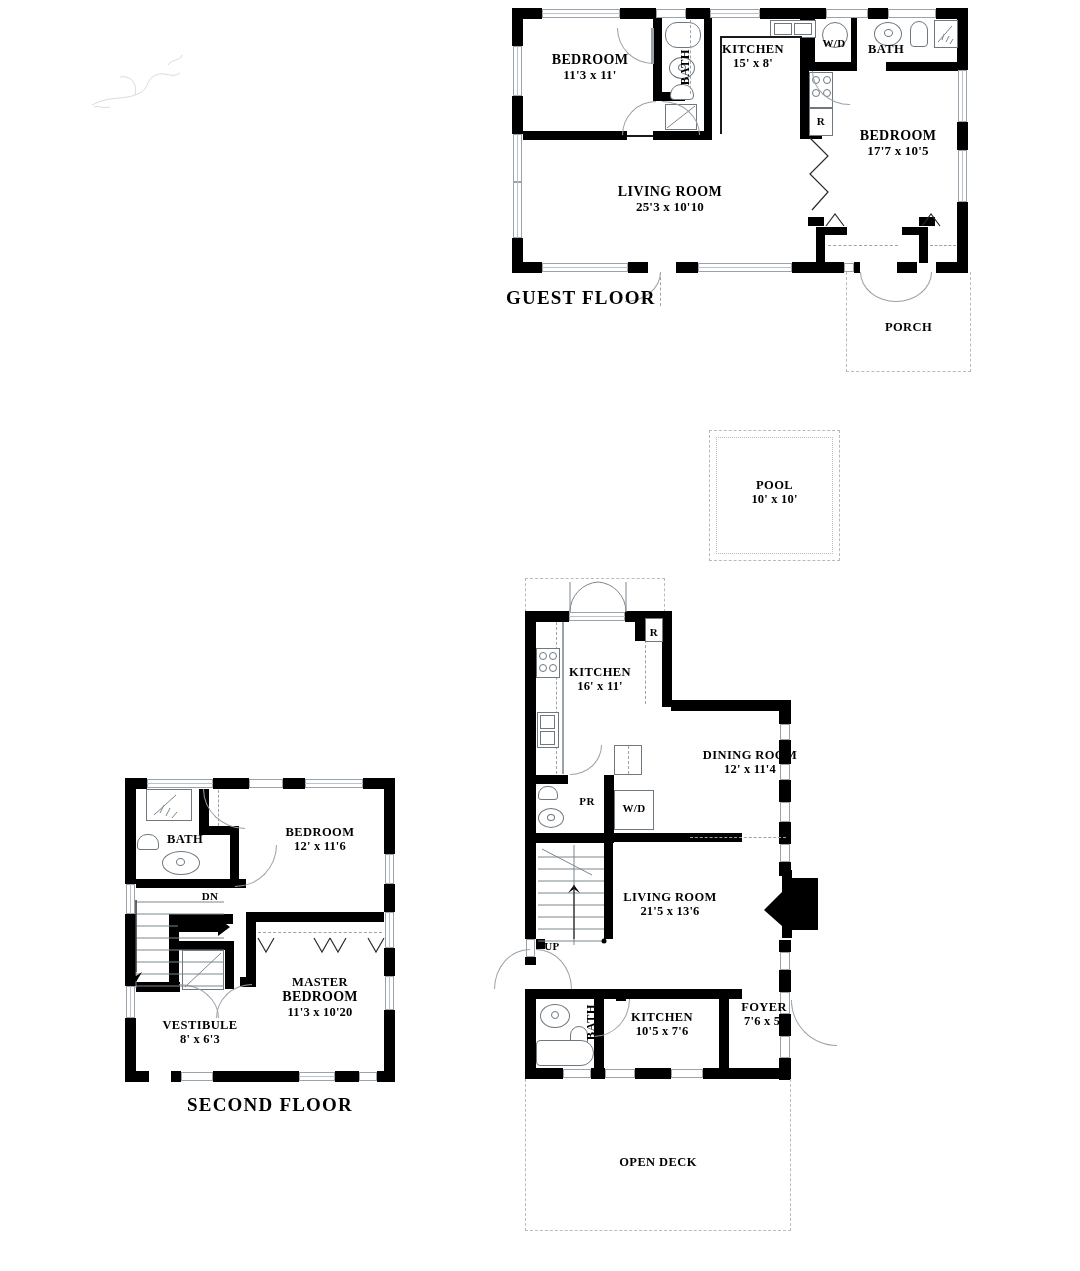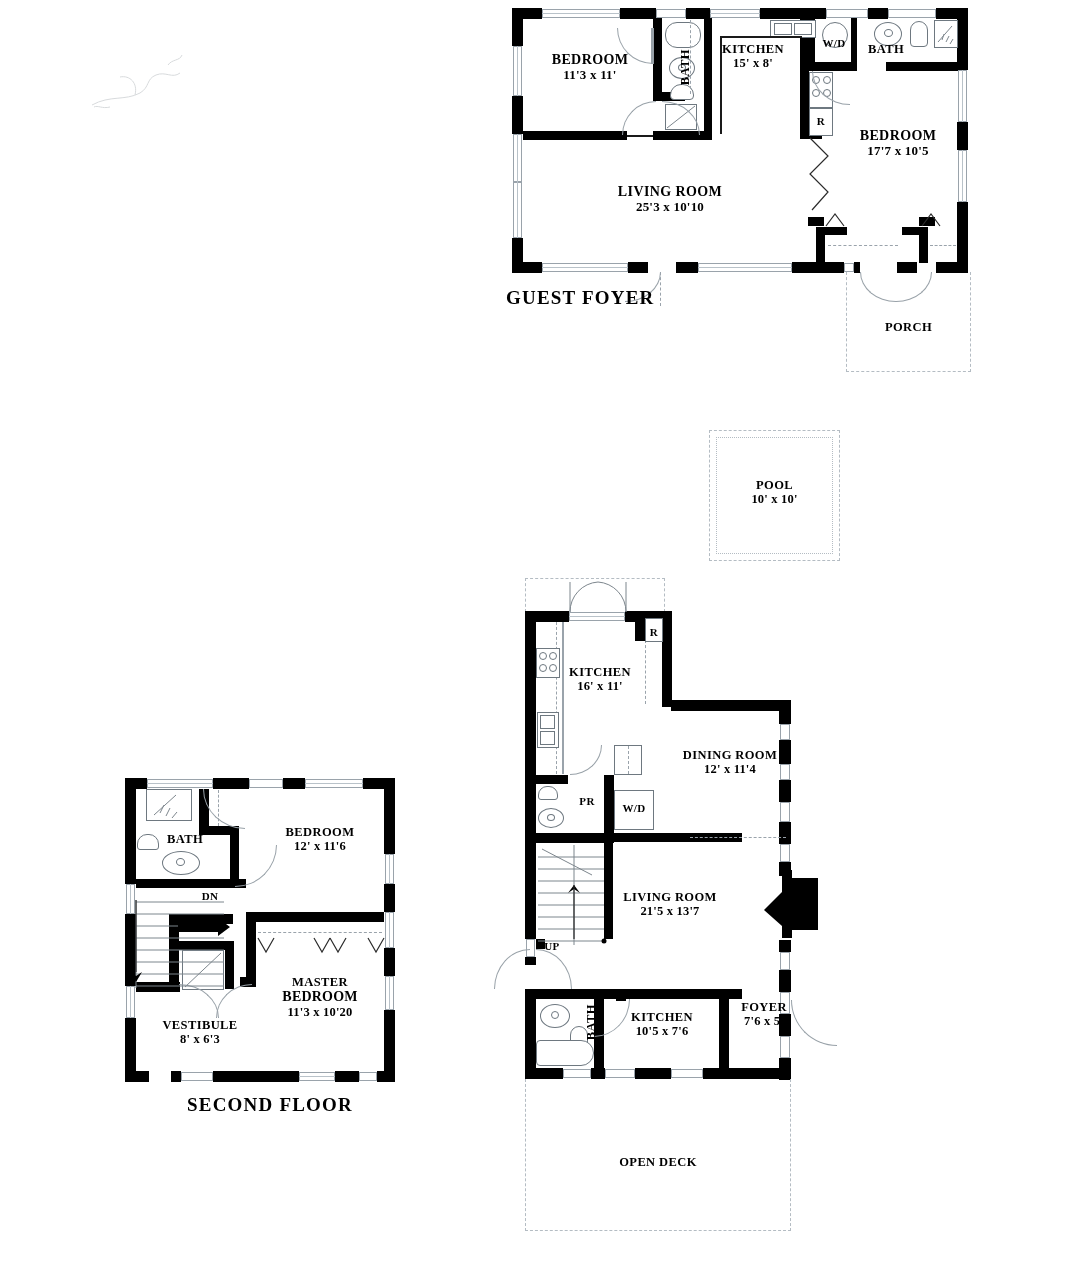--- a/index.html
+++ b/index.html
@@ -218,21 +218,21 @@
     <div class="lbl rm" style="left:828px;top:128px;width:140px;">
       <span>BEDROOM</span>
       <span class="dim">17'7 x 10'5</span>
     </div>
     <div class="lbl rm" style="left:580px;top:184px;width:180px;">
       <span>LIVING ROOM</span>
       <span class="dim">25'3 x 10'10</span>
     </div>
 
     <div class="lbl plan-title" style="left:480px;top:287px;width:220px;text-align:left;padding-left:26px;">
-      <span>GUEST FOYER</span>
+      <span>GUEST FLOOR</span>
     </div>
   </div>
 
   <div>
     <div class="outline" style="left:846px;top:272px;width:125px;height:100px;border-top:none;"></div>
     <div class="lbl sm" style="left:846px;top:320px;width:125px;text-align:center;">
       <span>PORCH</span>
     </div>
   </div>
 
@@ -372,33 +372,33 @@
 
     <div class="outline" style="left:525px;top:1079px;width:266px;height:152px;border-top:none;"></div>
 
     <div class="lbl sm" style="left:545px;top:665px;width:110px;">
       <span>KITCHEN</span>
       <span class="dim">16' x 11'</span>
     </div>
     <div class="lbl tiny" style="left:645px;top:626px;width:18px;">
       <span>R</span>
     </div>
-    <div class="lbl sm" style="left:660px;top:748px;width:140px;">
+    <div class="lbl sm" style="left:680px;top:748px;width:140px;">
       <span>DINING ROOM</span>
       <span class="dim">12' x 11'4</span>
     </div>
     <div class="lbl tiny" style="left:565px;top:795px;width:44px;">
       <span>PR</span>
     </div>
     <div class="lbl tiny" style="left:614px;top:802px;width:40px;">
       <span>W/D</span>
     </div>
     <div class="lbl sm" style="left:600px;top:890px;width:140px;">
       <span>LIVING ROOM</span>
-      <span class="dim">21'5 x 13'7</span>
+      <span class="dim">21'5 x 13'6</span>
     </div>
     <div class="lbl tiny" style="left:534px;top:940px;width:36px;">
       <span>UP</span>
     </div>
     <div class="lbl sm vert rot90" style="left:561px;top:1015px;width:60px;">
       <span>BATH</span>
     </div>
     <div class="lbl sm" style="left:605px;top:1010px;width:114px;">
       <span>KITCHEN</span>
       <span class="dim">10'5 x 7'6</span>

